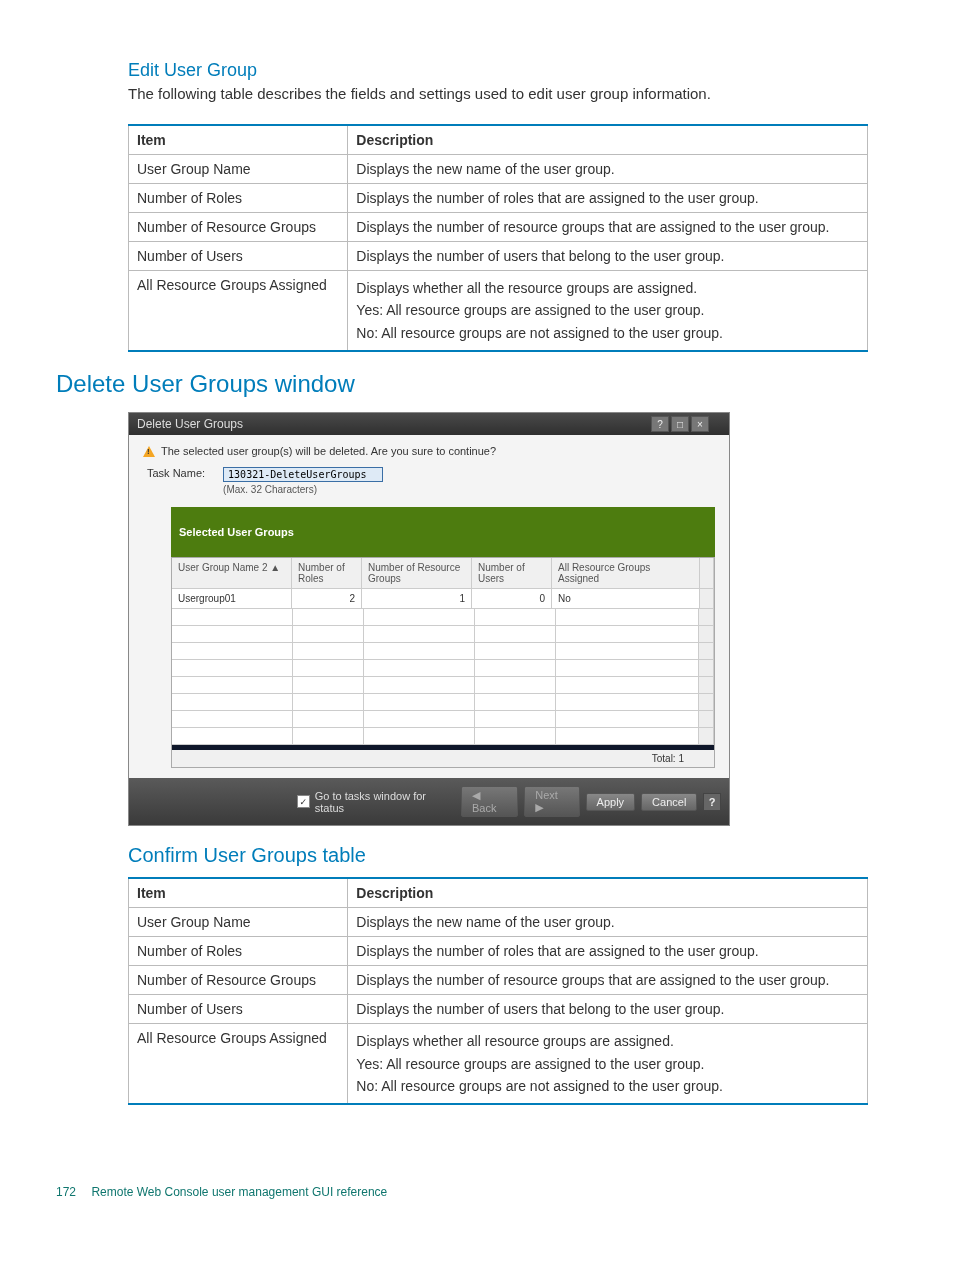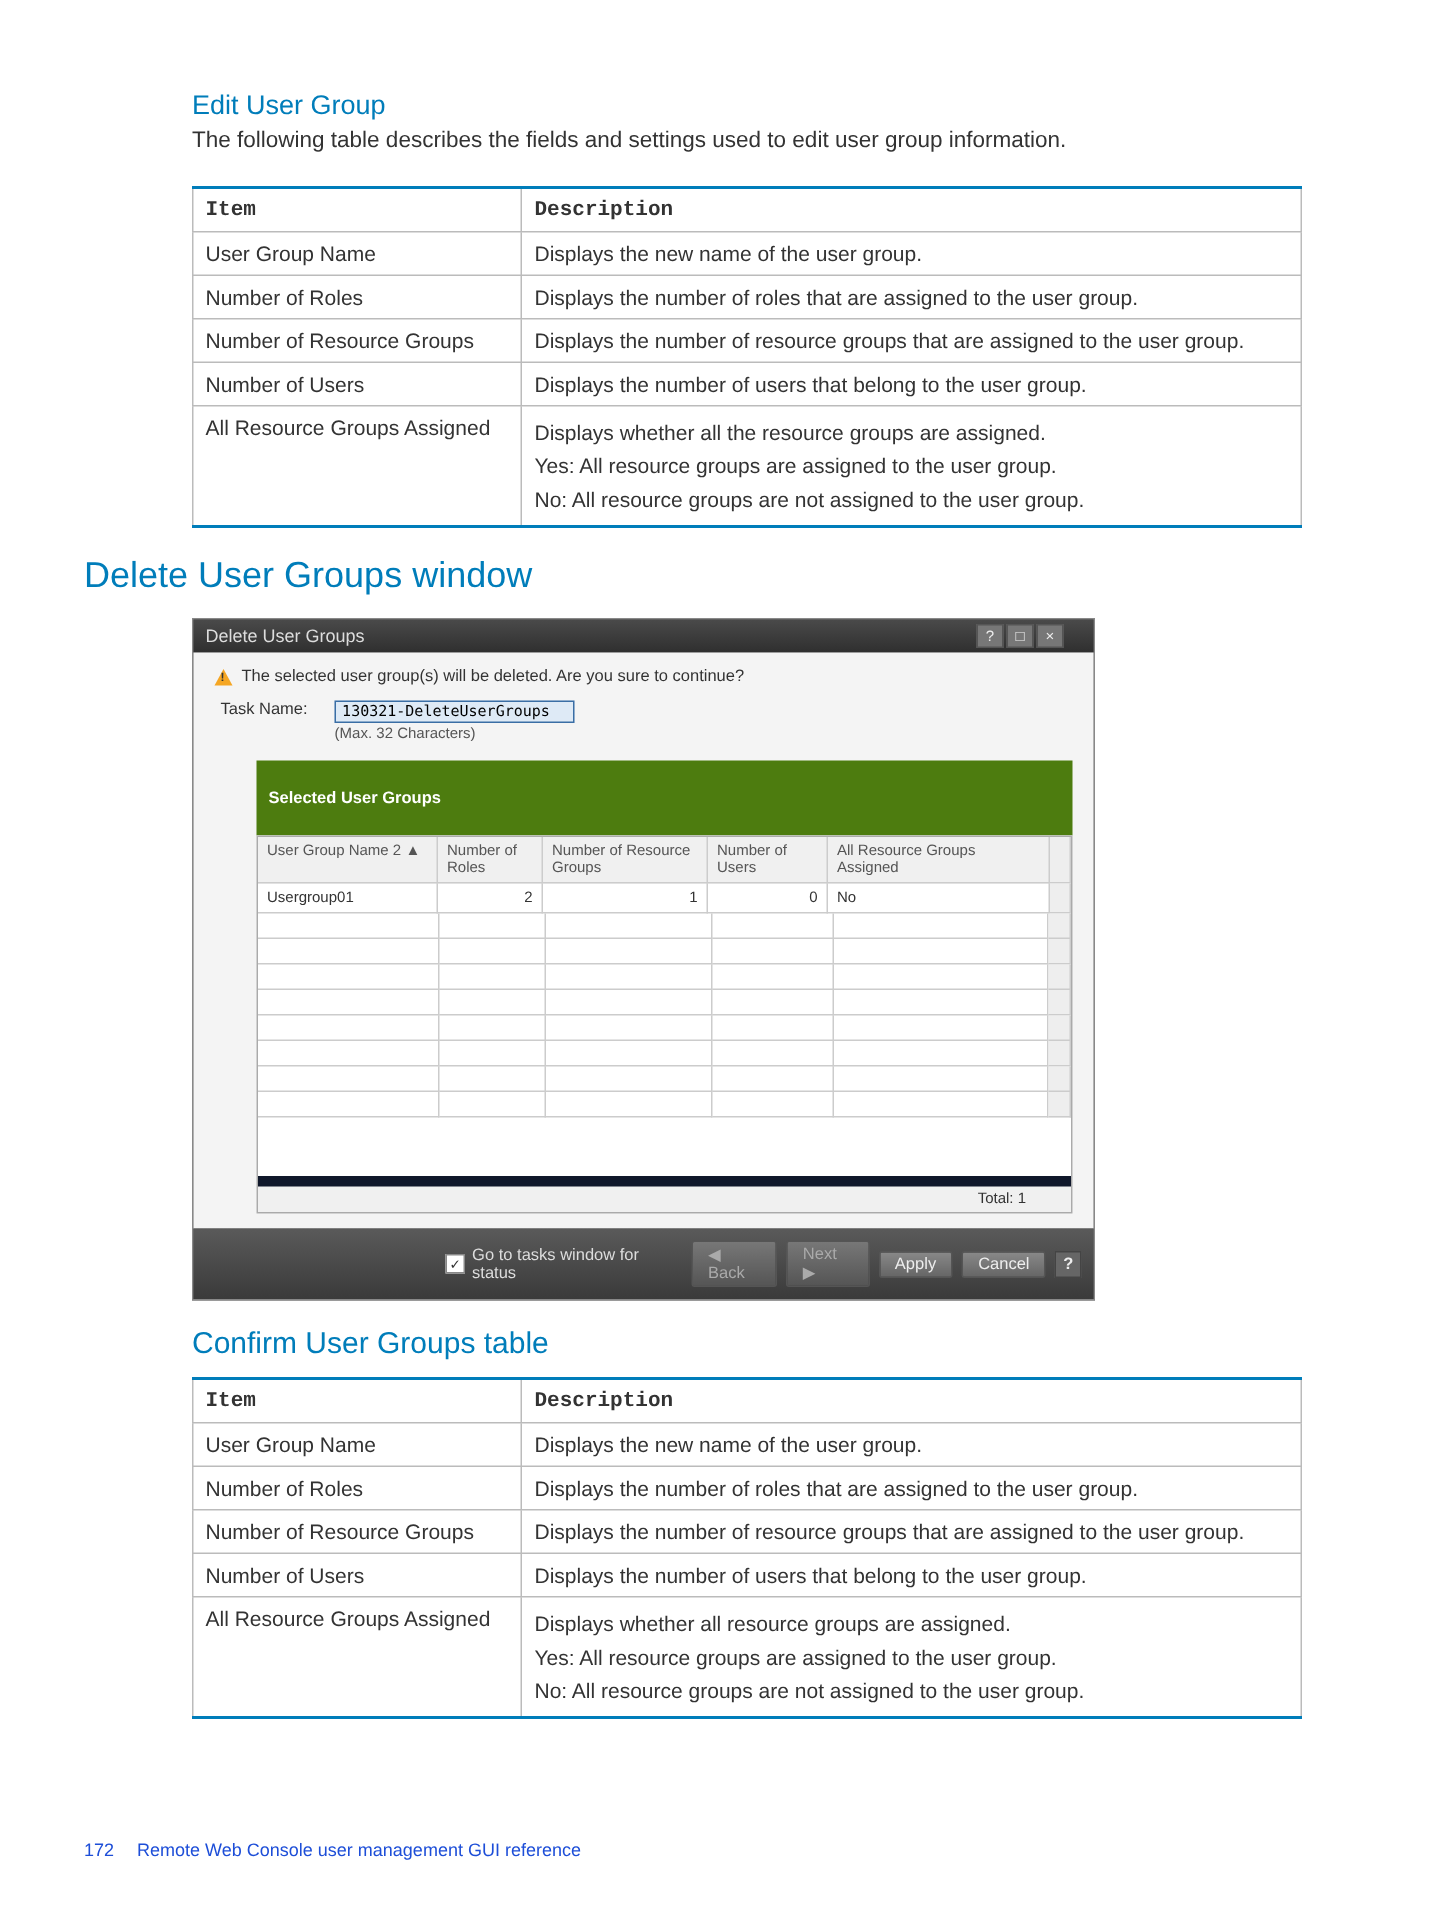--- a/index.html
+++ b/index.html
@@ -46,21 +46,20 @@
   table.doc th, table.doc td {
     text-align: left;
     padding: 6px 8px;
     border: 1px solid #bbb;
     font-size: 14px;
     vertical-align: top;
   }
   table.doc thead th {
     border-top: 2px solid #007dba;
     font-weight: bold;
-    font-family: Liberation Mono, monospace;
   }
   table.doc tbody tr:last-child td {
     border-bottom: 2px solid #007dba;
   }
   .desc-multi { line-height: 1.6; }
 
   
   .win {
     width: 600px;
     margin: 0 0 0 72px;
@@ -111,28 +110,28 @@
   .grid{background:#fff;border:1px solid #aaa;}
   .grid-head,.grid-row{display:flex;font-size:10px;}
   .grid-head>div,.grid-row>div{border-right:1px solid #ccc;border-bottom:1px solid #ccc;padding:4px 6px;box-sizing:border-box;}
   .grid-head{background:#f0f0f0;color:#555;}
   .c1{width:120px;} .c2{width:70px;text-align:left;} .c2r{width:70px;text-align:right;}
   .c3{width:110px;text-align:left;} .c3r{width:110px;text-align:right;}
   .c4{width:80px;text-align:left;} .c4r{width:80px;text-align:right;}
   .c5{flex:1;} .cscroll{width:14px;background:#eee;}
   .grid-empty>div{height:16px;border-right:1px solid #ccc;border-bottom:1px solid #ccc;}
   .grid-empty{display:flex;}
-  .grid-total{background:#f0f0f0;text-align:right;font-size:10px;padding:3px 30px 3px 0;border-top:7px solid #0f172a;margin-top:39px;}
+  .grid-total{background:#f0f0f0;text-align:right;font-size:10px;padding:3px 30px 3px 0;border-top:5px solid #0f172a;}
   .win-foot{background:linear-gradient(#5a5a5a,#3a3a3a);padding:8px 8px;display:flex;align-items:center;justify-content:flex-end;gap:6px;font-size:11px;color:#ddd;}
   .chk{width:11px;height:11px;background:#fff;border:1px solid #888;display:inline-flex;align-items:center;justify-content:center;font-size:9px;color:#333;}
   .btn{background:linear-gradient(#888,#666);color:#eee;border:1px solid #555;padding:2px 10px;font-size:11px;border-radius:2px;}
   .btn.disabled{background:linear-gradient(#777,#555);color:#aaa;}
   .help{width:16px;height:16px;background:#666;color:#eee;display:inline-flex;align-items:center;justify-content:center;font-weight:bold;font-size:11px;border:1px solid #444;}
   .foot-check{display:flex;align-items:center;gap:5px;margin-right:auto;margin-left:160px;}
-  .page-footer{margin-top:80px;font-size:12px;color:#1d4ed8;}
+  .page-footer{margin-top:80px;font-size:12px;color:#0f766e;}
   .page-footer .pn{margin-right:12px;}
 </style>
 </head>
 <body>
 
 <h3 class="blue">Edit User Group</h3>
 <p class="lead">The following table describes the fields and settings used to edit user group information.</p>
 
 <table class="doc">
   <thead>

